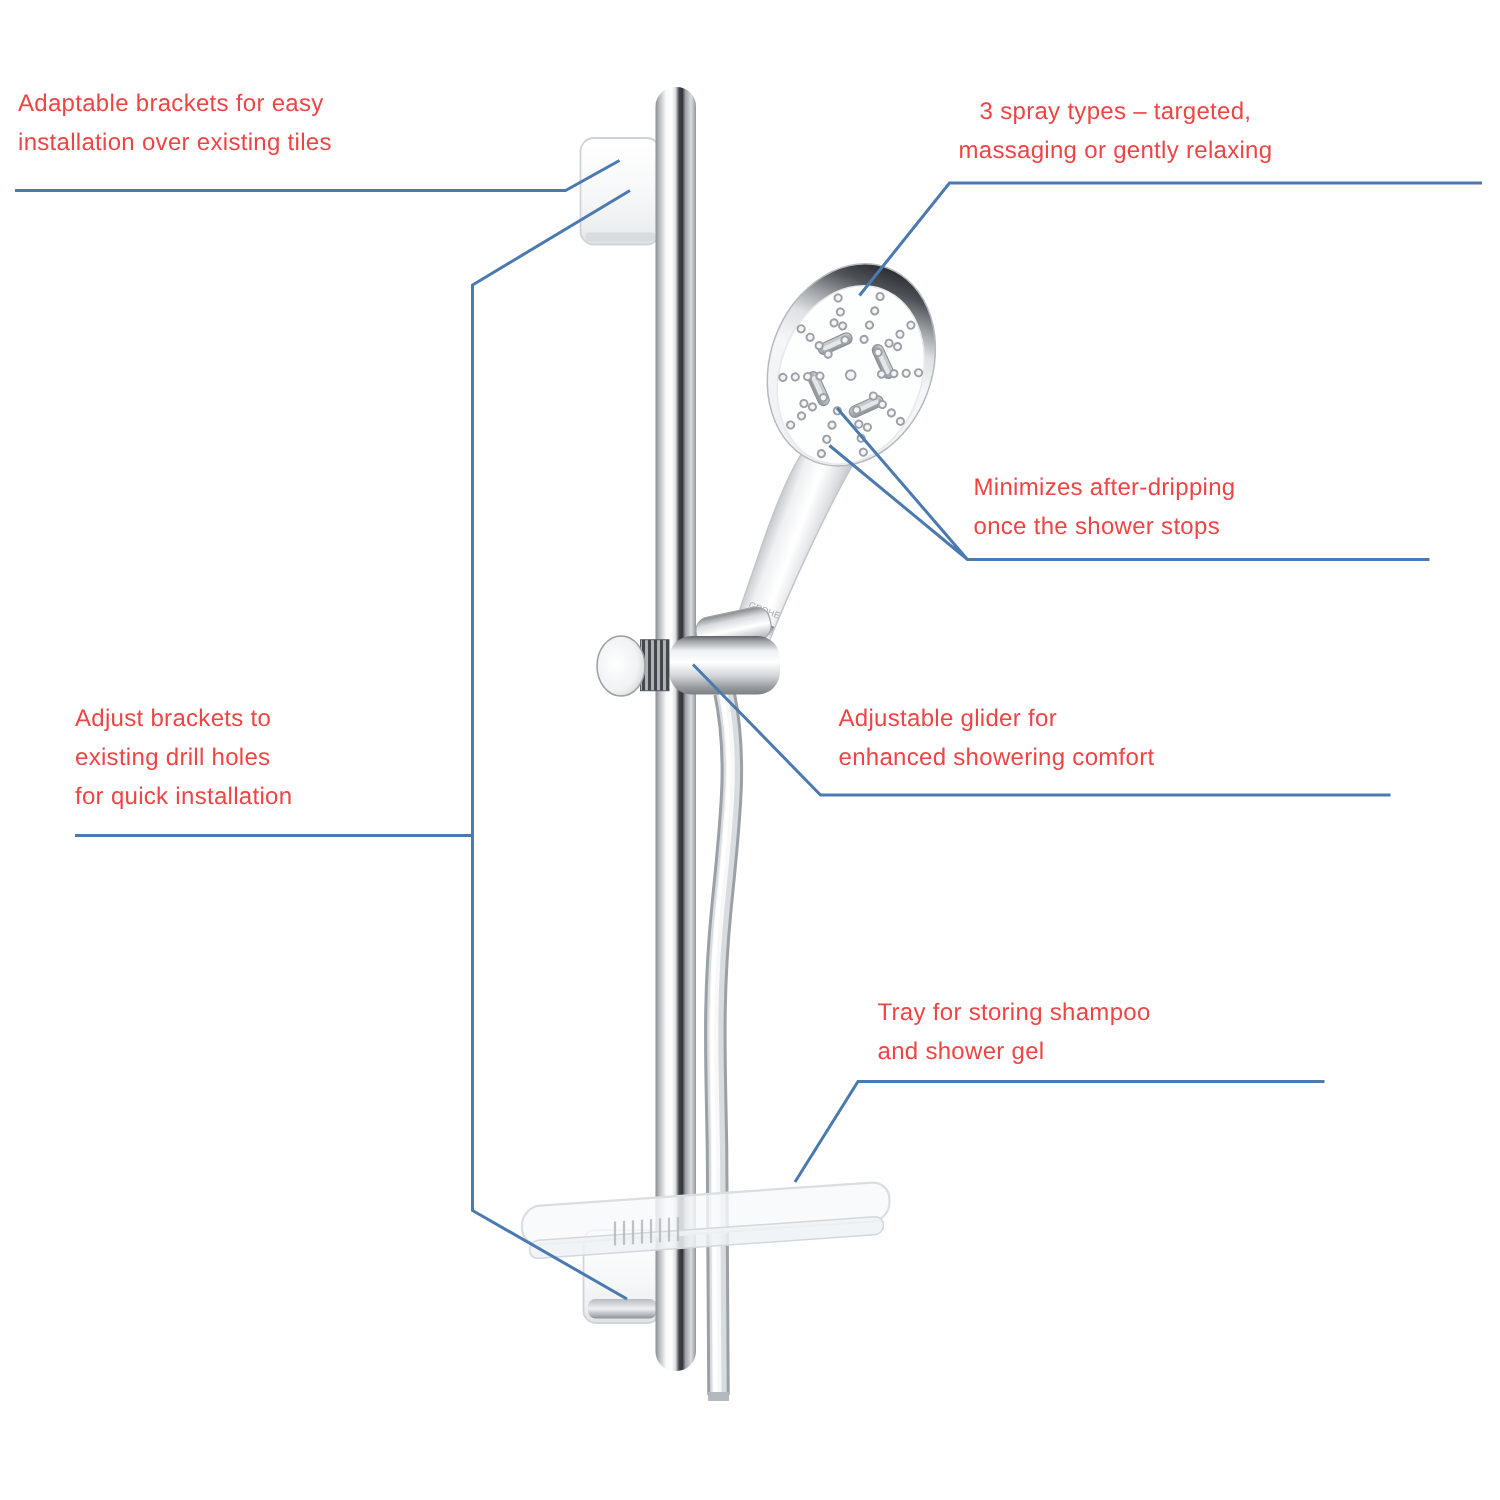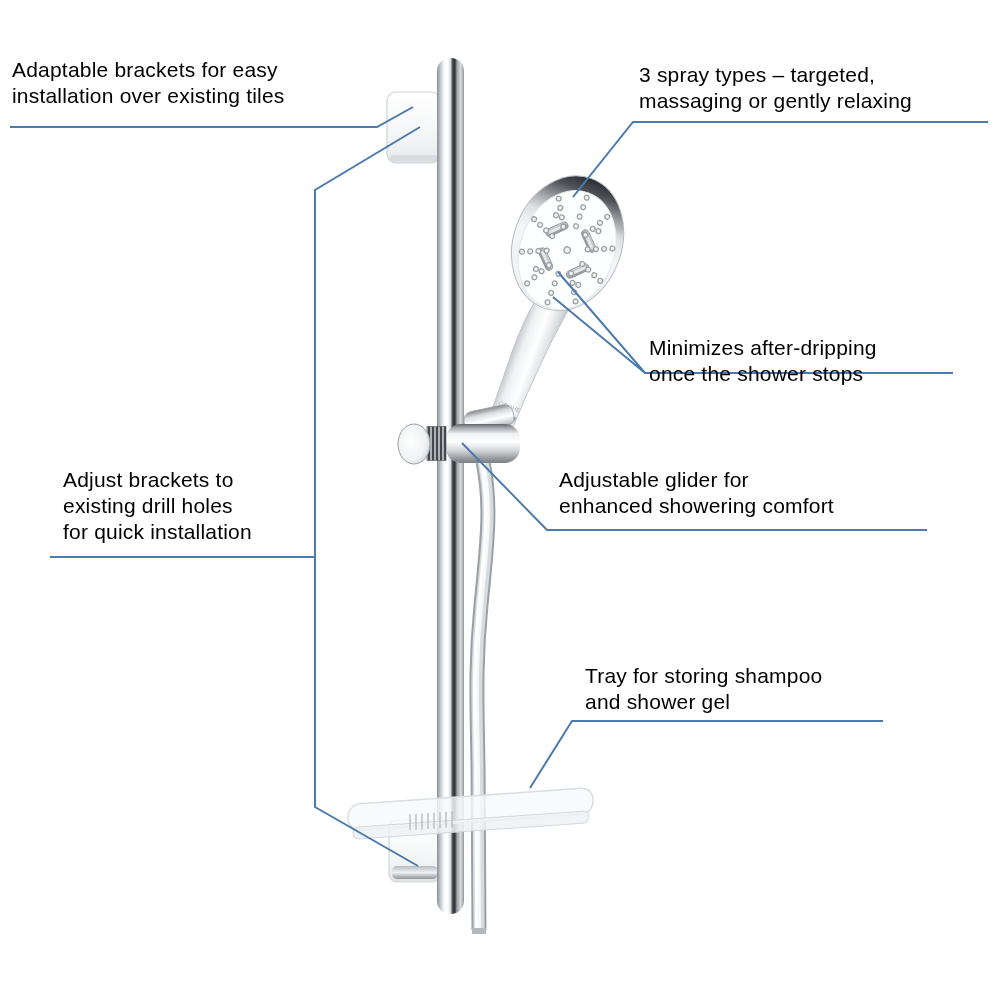--- a/index.html
+++ b/index.html
@@ -3,27 +3,27 @@
 <meta charset="utf-8">
 <style>
   html,body{margin:0;padding:0;background:#ffffff;}
   .stage{
     position:relative;width:1000px;height:1000px;background:#ffffff;overflow:hidden;
     font-family:"Liberation Sans", sans-serif;
   }
   .stage svg{position:absolute;left:0;top:0;}
   .callout{
     position:absolute;
-    font-size:21px;line-height:26px;color:#000000;
+    font-size:16px;line-height:26px;color:#ef4444;
     white-space:pre-line;letter-spacing:0.2px;
   }
   .co-adaptable{left:12px;top:57px;}
-  .co-spray{left:639px;top:62px;}
-  .co-dripping{left:649px;top:313px;margin-top:22px;}
-  .co-adjust{left:50px;top:467px;margin-left:13px;}
+  .co-spray{left:639px;top:62px;text-align:center;}
+  .co-dripping{left:649px;top:313px;}
+  .co-adjust{left:50px;top:467px;}
   .co-glider{left:559px;top:467px;}
   .co-tray{left:585px;top:663px;}
 </style>
 </head>
 <body>
 
 <div class="stage">
 
   <svg width="1000" height="1000" viewBox="0 0 1000 1000">
     <defs>

